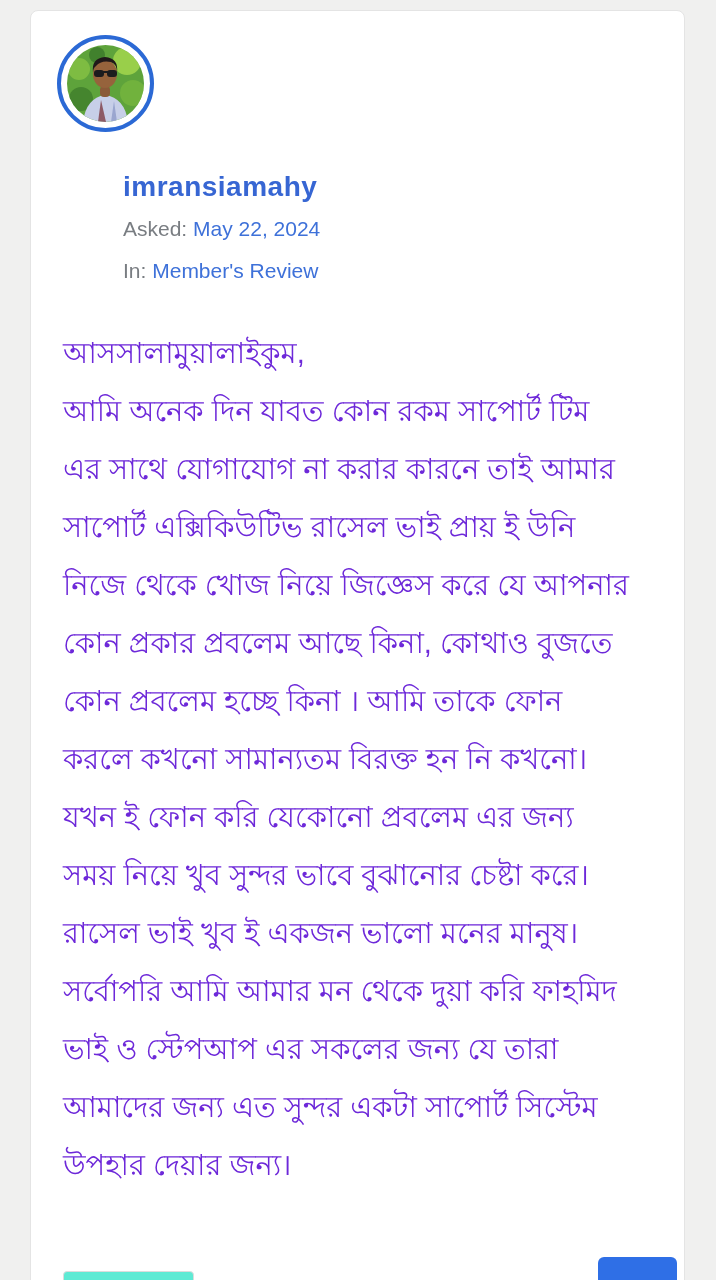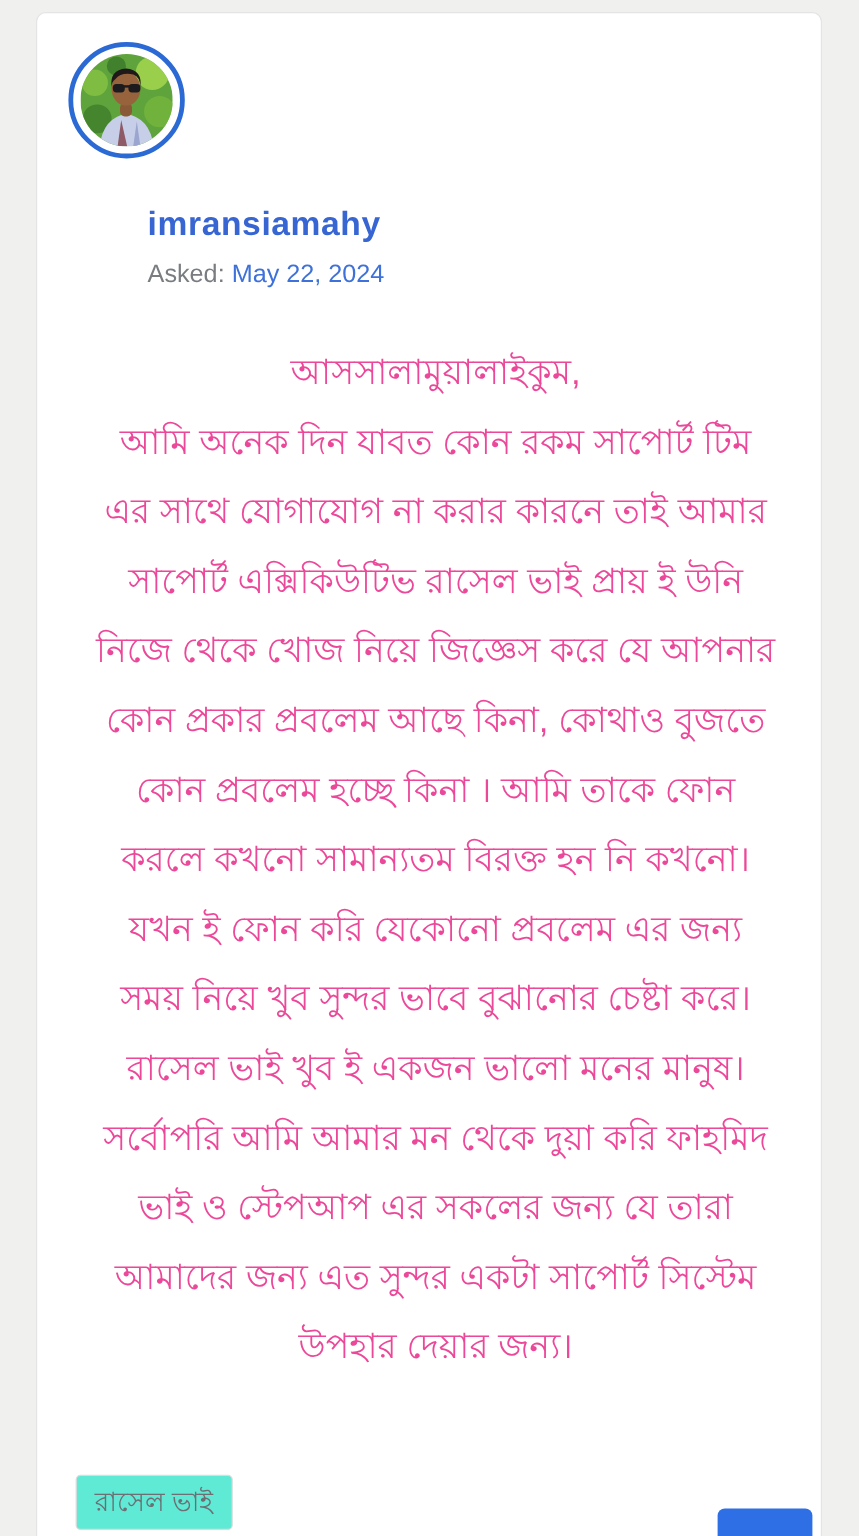--- a/index.html
+++ b/index.html
@@ -63,24 +63,23 @@
     font-size: 34px;
     font-weight: bold;
     color: #212529;
     line-height: 46px;
   }
 
   .post-body {
     margin: 40px 20px 0 32px;
     width: 600px;
     font-size: 29px;
-    color: #ec4899;
+    color: #6d28d9;
     line-height: 58px;
     white-space: pre-line;
-    text-align: center;
   }
 
   .tag-row { margin: 77px 0 0 32px; }
   .tag-chip {
     display: inline-block;
     padding: 9px 15px;
     border: 1px solid #dcdcdc;
     border-radius: 4px;
     background: #5eead4;
     color: #6c7075;
@@ -127,20 +126,21 @@
               <rect x="27" y="25" width="10" height="7" rx="3"></rect>
               <rect x="40" y="25" width="10" height="7" rx="3"></rect>
               <rect x="35" y="26" width="7" height="2"></rect>
             </g>
           </svg>
         </div>
       </div>
       <div class="meta">
         <div class="username">imransiamahy</div>
         <div class="meta-line asked"><span>Asked:</span> <span class="meta-link">May 22, 2024</span></div>
+        <div class="meta-line category"><span>In:</span> <span class="meta-link">Member's Review</span></div>
       </div>
     </div>
 
 
     <div class="post-body">আসসালামুয়ালাইকুম,
 আমি অনেক দিন যাবত কোন রকম সাপোর্ট টিম
 এর সাথে যোগাযোগ না করার কারনে তাই আমার
 সাপোর্ট এক্সিকিউটিভ রাসেল ভাই প্রায় ই উনি
 নিজে থেকে খোজ নিয়ে জিজ্ঞেস করে যে আপনার
 কোন প্রকার প্রবলেম আছে কিনা, কোথাও বুজতে

